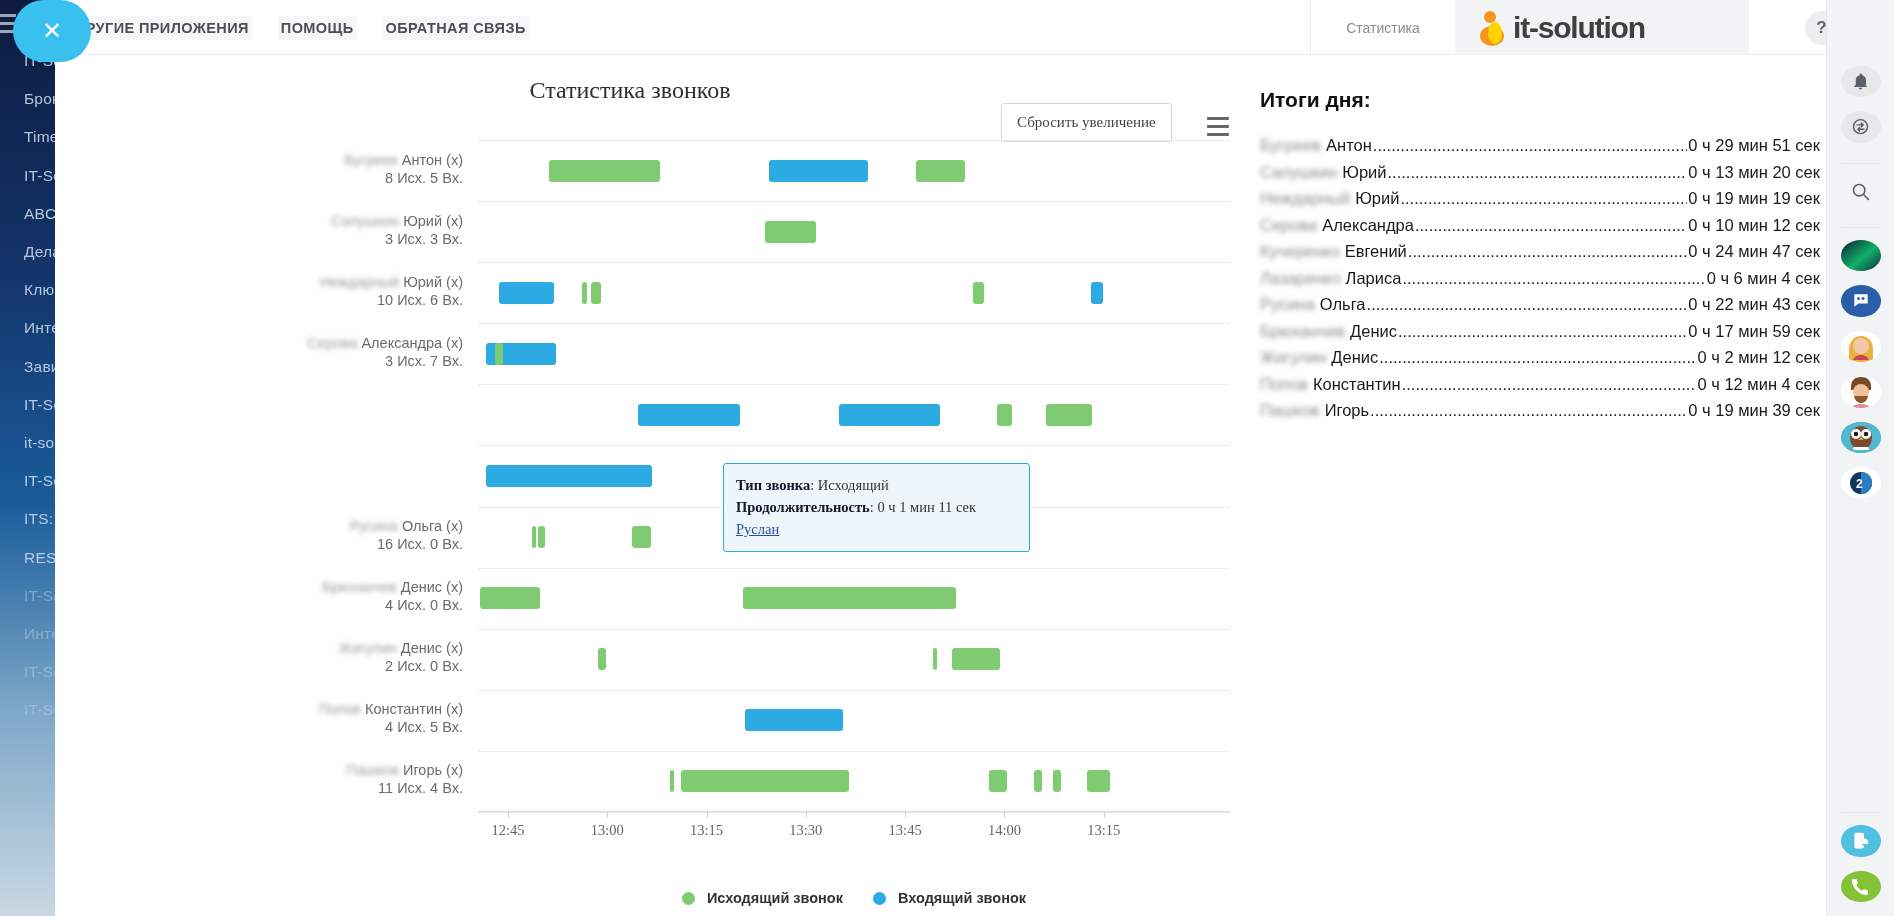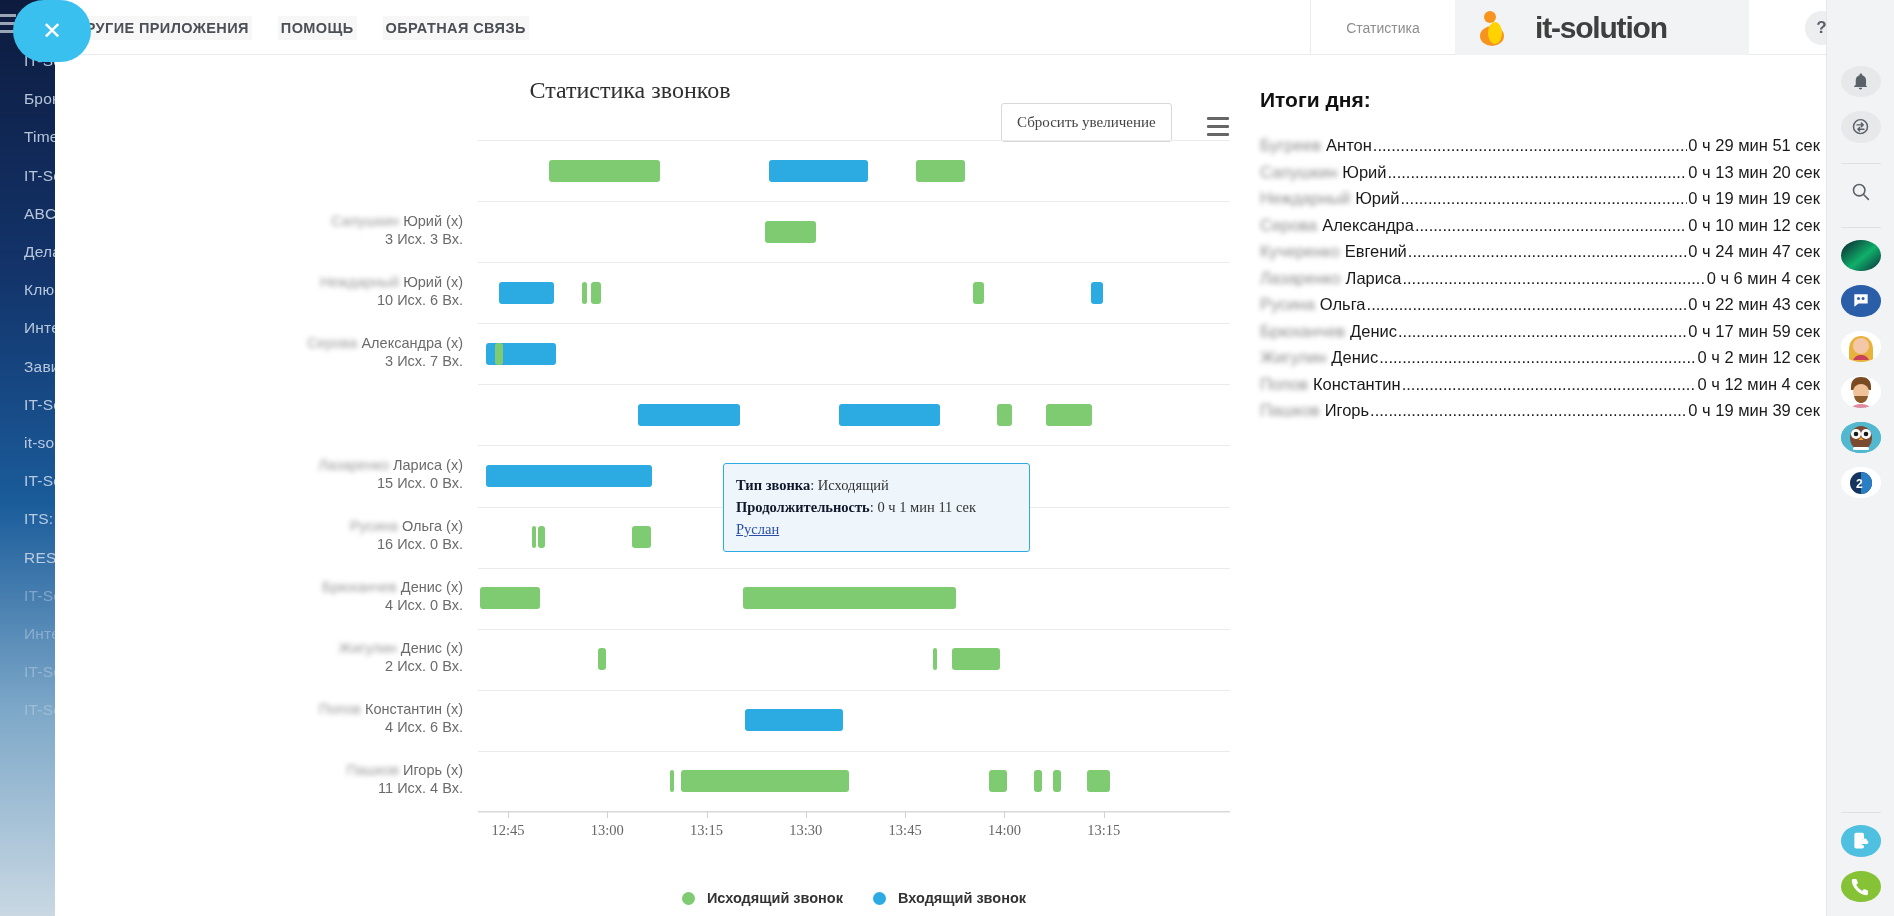--- a/index.html
+++ b/index.html
@@ -41,21 +41,21 @@
     letter-spacing: .4px; cursor: pointer; padding: 4px 3px;
     background: #f7f7f7;
   }
   #dev-cell {
     position: absolute; right: 439px; top: 0; width: 145px; height: 55px;
     border-left: 1px solid #e9ebee; display: flex; align-items: center; justify-content: center;
   }
   #dev-cell span { font-size: 14px; color: #8d8d8d; }
   #brand-cell {
     position: absolute; right: 145px; top: 0; width: 294px; height: 55px;
-    background: #f2f3f5; display: flex; align-items: center; gap: 24px; padding-left: 18px;
+    background: #f2f3f5; display: flex; align-items: center; gap: 2px; padding-left: 18px;
   }
   #brand-logo { width: 38px; height: 38px; position: relative; }
   #brand-text { font-size: 30px; font-weight: bold; color: #3f3f3f; letter-spacing: -1.2px; }
   #help-cell {
     position: absolute; right: 0; top: 0; width: 145px; height: 55px;
     display: flex; align-items: center; justify-content: center;
   }
   .round-btn {
     width: 34px; height: 34px; border-radius: 50%;
     background: #eceef0; display: flex; align-items: center; justify-content: center;
@@ -227,28 +227,28 @@
         <div class="grid-line" style="top: 122px;"></div>
         <div class="grid-line" style="top: 183px;"></div>
         <div class="grid-line" style="top: 244px;"></div>
         <div class="grid-line" style="top: 305px;"></div>
         <div class="grid-line" style="top: 367px;"></div>
         <div class="grid-line" style="top: 428px;"></div>
         <div class="grid-line" style="top: 489px;"></div>
         <div class="grid-line" style="top: 550px;"></div>
         <div class="grid-line" style="top: 611px;"></div>
         <div class="grid-line" style="top: 672px;"></div>
+        <div class="ycat" style="top: 10.5455px; left: -255px;"><span class="sur">Бугреев</span><span class="giv"> Антон (x)</span><span class="cnt">8 Исх. 5 Вх.</span></div>
         <div class="ycat" style="top: 71.6364px; left: -255px;"><span class="sur">Сапушкин</span><span class="giv"> Юрий (x)</span><span class="cnt">3 Исх. 3 Вх.</span></div>
         <div class="ycat" style="top: 132.727px; left: -255px;"><span class="sur">Неждарный</span><span class="giv"> Юрий (x)</span><span class="cnt">10 Исх. 6 Вх.</span></div>
         <div class="ycat" style="top: 193.818px; left: -255px;"><span class="sur">Серова</span><span class="giv"> Александра (x)</span><span class="cnt">3 Исх. 7 Вх.</span></div>
-        <div class="ycat" style="top: 316px; left: -255px;"><span class="sur">Лазаренко</span><span class="giv"> Лариса (x)</span><span class="cnt">15 Исх. 0 Вх.</span></div>
         <div class="ycat" style="top: 377.091px; left: -255px;"><span class="sur">Русина</span><span class="giv"> Ольга (x)</span><span class="cnt">16 Исх. 0 Вх.</span></div>
         <div class="ycat" style="top: 438.182px; left: -255px;"><span class="sur">Брюханчев</span><span class="giv"> Денис (x)</span><span class="cnt">4 Исх. 0 Вх.</span></div>
         <div class="ycat" style="top: 499.273px; left: -255px;"><span class="sur">Жигулин</span><span class="giv"> Денис (x)</span><span class="cnt">2 Исх. 0 Вх.</span></div>
-        <div class="ycat" style="top: 560.364px; left: -255px;"><span class="sur">Попов</span><span class="giv"> Константин (x)</span><span class="cnt">4 Исх. 6 Вх.</span></div>
+        <div class="ycat" style="top: 560.364px; left: -255px;"><span class="sur">Попов</span><span class="giv"> Константин (x)</span><span class="cnt">4 Исх. 5 Вх.</span></div>
         <div class="ycat" style="top: 621.455px; left: -255px;"><span class="sur">Пашков</span><span class="giv"> Игорь (x)</span><span class="cnt">11 Исх. 4 Вх.</span></div>
         <div class="tick-mark" style="left: 30.08px; top: 672px;"></div>
         <div class="tick-label" style="left: 30.08px; top: 682px;">12:45</div>
         <div class="tick-mark" style="left: 129.344px; top: 672px;"></div>
         <div class="tick-label" style="left: 129.344px; top: 682px;">13:00</div>
         <div class="tick-mark" style="left: 228.608px; top: 672px;"></div>
         <div class="tick-label" style="left: 228.608px; top: 682px;">13:15</div>
         <div class="tick-mark" style="left: 327.872px; top: 672px;"></div>
         <div class="tick-label" style="left: 327.872px; top: 682px;">13:30</div>
         <div class="tick-mark" style="left: 427.136px; top: 672px;"></div>

